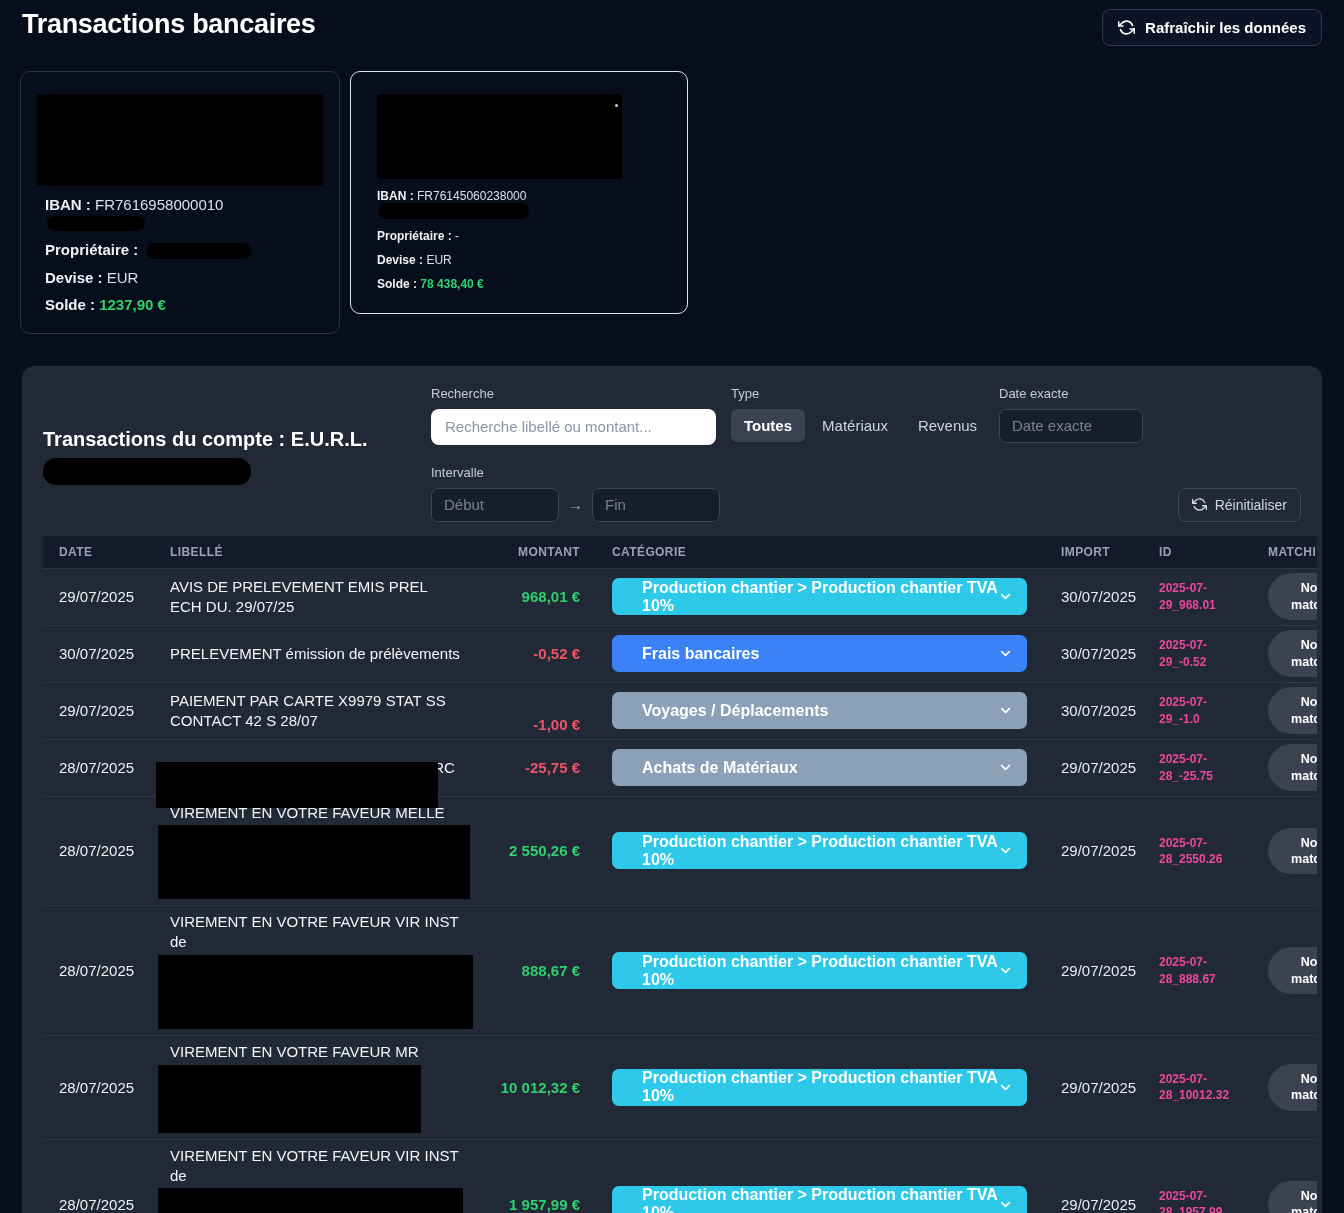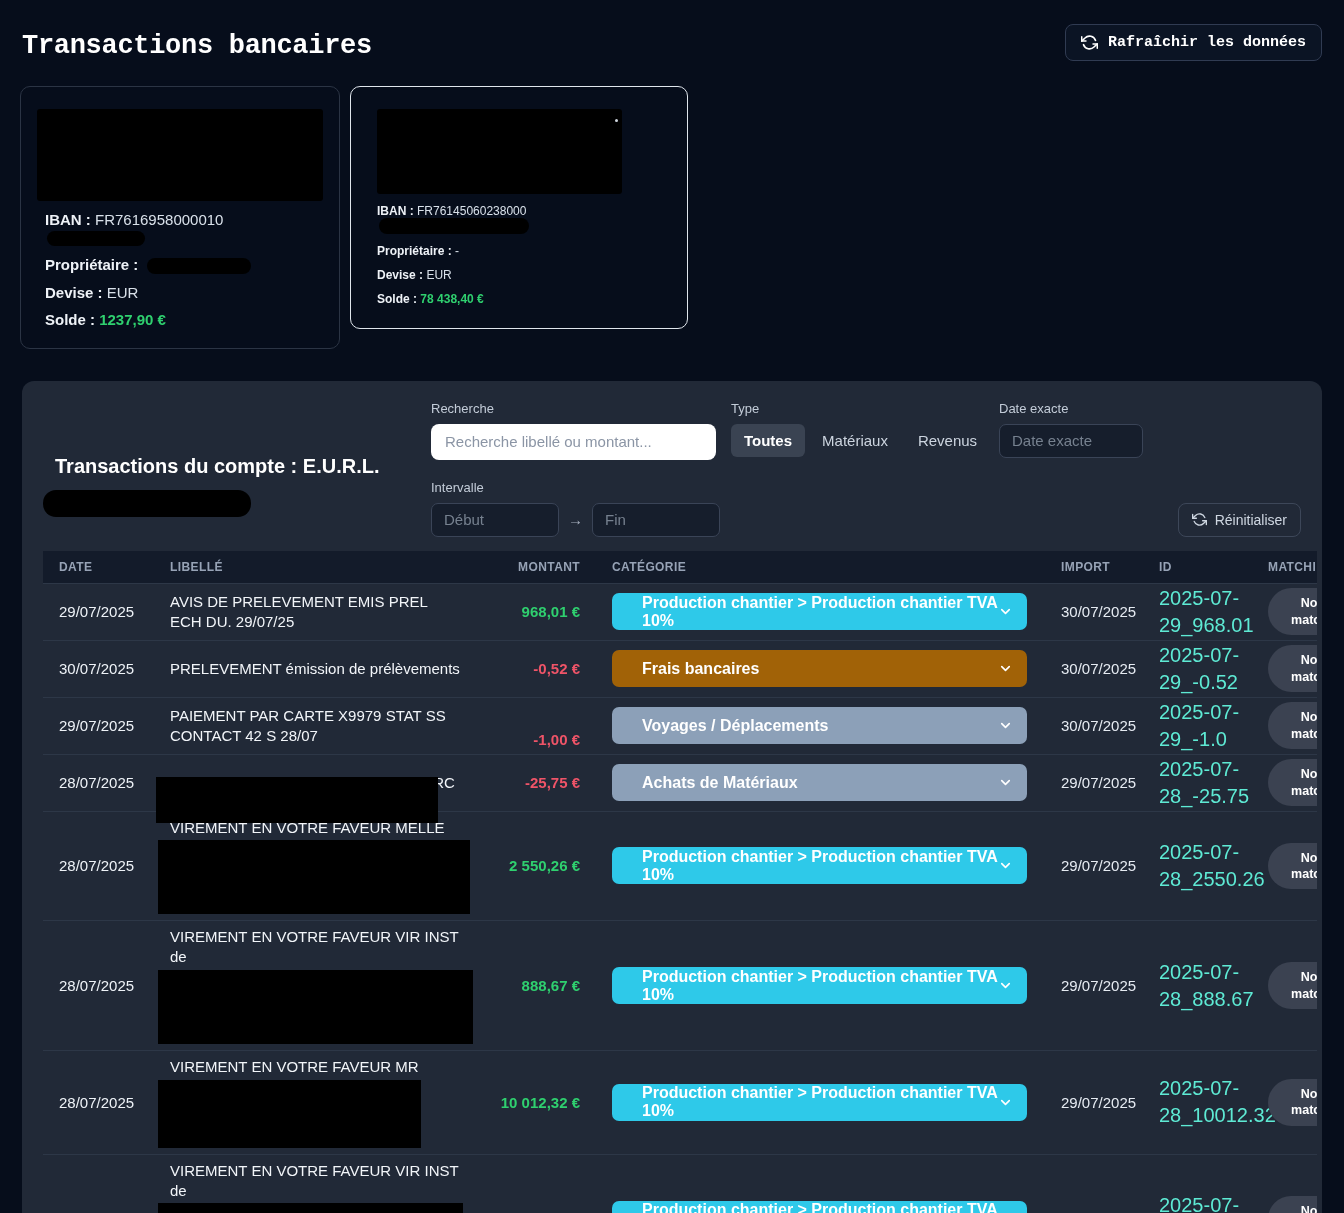--- a/index.html
+++ b/index.html
@@ -3,21 +3,21 @@
 <meta charset="utf-8">
 <style>
   * { box-sizing: border-box; }
   html,body { margin:0; padding:0; }
   body {
     width:1344px; height:1213px; overflow:hidden; position:relative;
     background:#060d1b; color:#e8edf4;
     font-family:"Liberation Sans", sans-serif;
   }
   
-  .app-header { display:flex; justify-content:space-between; align-items:flex-end; padding:24px 22px 0 22px;font-family:Liberation Mono, monospace; }
+  .app-header { display:flex; justify-content:space-between; align-items:flex-start; padding:9px 22px 0 22px; }
   .page-title { font-size:27px; font-weight:bold; letter-spacing:-0.3px; margin:0; color:#fff; }
   .refresh-btn {
     display:flex; align-items:center; gap:10px; cursor:pointer;
     background:#0b1424; border:1px solid #303b52; border-radius:8px;
     color:#fff; font-weight:bold; font-size:15px; padding:9px 15px;
     font-family:inherit;
   }
   .icon-svg { display:block; }
   
   .cards { display:flex; gap:10px; padding:25px 20px 0 20px; align-items:flex-start; }
@@ -32,21 +32,21 @@
   .card-line b { color:#eef2f7; }
   .inline-redact { display:inline-block; background:#000; vertical-align:middle; border-radius:8px; }
   .bar-iban1 { width:98px; height:15px; margin-left:2px; }
   .bar-owner1 { width:104px; height:16px; margin-left:4px; }
   .bar-iban2 { width:150px; height:16px; margin-left:2px; }
   .balance-value { color:#2fd06f; font-weight:bold; }
   
   .panel { margin:32px 22px 0 22px; background:#212937; border-radius:12px; padding:0 21px 24px 21px; min-height:876px; }
   .panel-top { display:flex; padding-top:20px; }
   .section-title-wrap { width:388px; padding-top:42px; flex:none; }
-  .section-title { font-size:20px; font-weight:bold; color:#fff; margin:12px; }
+  .section-title { font-size:20px; font-weight:bold; color:#fff; margin:0; }
   .title-redact { background:#000; width:208px; height:27px; border-radius:13px; margin-top:7px; }
   .filters { flex:1; display:grid; grid-template-columns:300px 268px 1fr; grid-template-rows:auto auto; row-gap:20px; }
   .filter-label { font-size:13px; color:#c3ccd8; margin-bottom:8px; }
   .search-input {
     background:#fff; border:none; border-radius:8px; height:36px; width:285px;
     padding:0 14px; font-size:15px; color:#16202e; font-family:inherit; outline:none;
   }
   .search-input::placeholder { color:#8b95a5; }
   .dark-input {
     background:#161e2c; border:1px solid #3a4457; border-radius:7px; height:34px;
@@ -88,21 +88,21 @@
   .redact-overlap { position:absolute; left:-14px; top:10px; }
   .c-label.has-overlap { position:relative; }
   .c-amount { text-align:right; font-weight:bold; font-size:15px; }
   .cat-btn {
     width:415px; height:37px; border:none; border-radius:7px; cursor:pointer;
     display:flex; align-items:center; padding:0 14px 0 30px;
     color:#fff; font-weight:bold; font-size:16px; font-family:inherit; text-align:left;
   }
   .cat-btn .chev { margin-left:auto; flex:none; }
   .c-import { padding-left:18px; font-size:15px; color:#e6ebf2; }
-  .c-id { font-size:20px; color:#5eead4; line-height:1.35; white-space:pre-line; }
+  .c-id { font-size:12px; color:#ec4899; line-height:1.35; white-space:pre-line;font-weight:bold; }
   .badge {
     display:inline-block; background:#3b4251; border-radius:999px;
     padding:7px 13px; font-size:12.5px; font-weight:bold; color:#fff;
     text-align:center; line-height:1.3; width:90px;
   }
 </style>
 </head>
 <body>
 
 <div class="app-header">
@@ -247,21 +247,21 @@
           <div><span class="badge">Non matché</span></div>
         </div>
         <div class="t-row">
           <div class="c-date">30/07/2025</div>
           <div class="c-label">
             <div>PRELEVEMENT émission de prélèvements</div>
           </div>
           <div class="c-amount" style="color: rgb(239, 84, 104);">-0,52 €</div>
           <div></div>
           <div>
-            <button class="cat-btn" style="background: #a16207;">
+            <button class="cat-btn" style="background: #3b82f6;">
               <span>Frais bancaires</span>
               <svg width="15" height="15" viewBox="0 0 24 24" fill="none" class="chev">
                 <path d="M6 9l6 6 6-6" stroke="#ffffff" stroke-width="2.6" stroke-linecap="round" stroke-linejoin="round"></path>
               </svg>
             </button>
           </div>
           <div class="c-import">30/07/2025</div>
           <div class="c-id">2025-07-
 29_-0.52</div>
           <div><span class="badge">Non matché</span></div>

